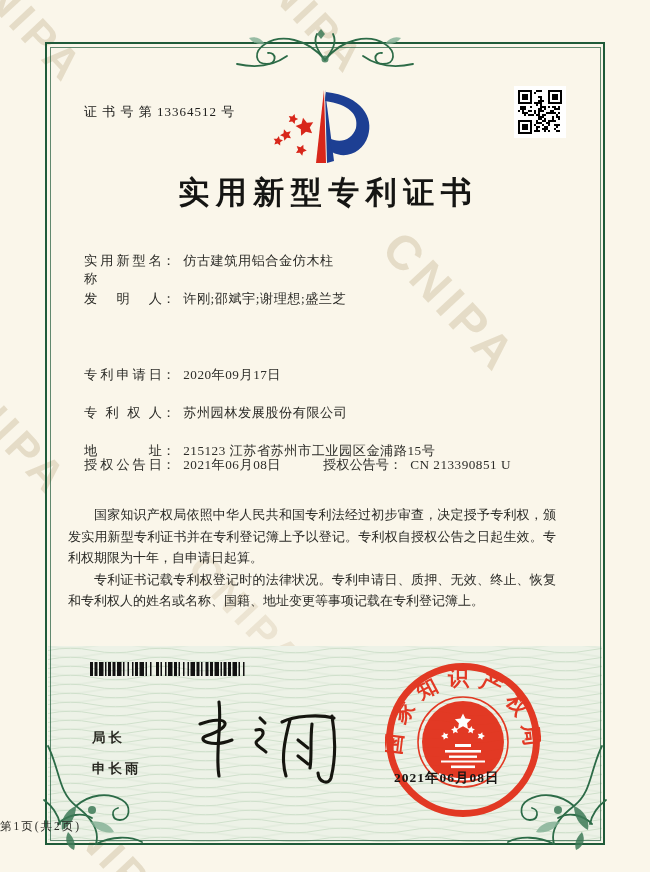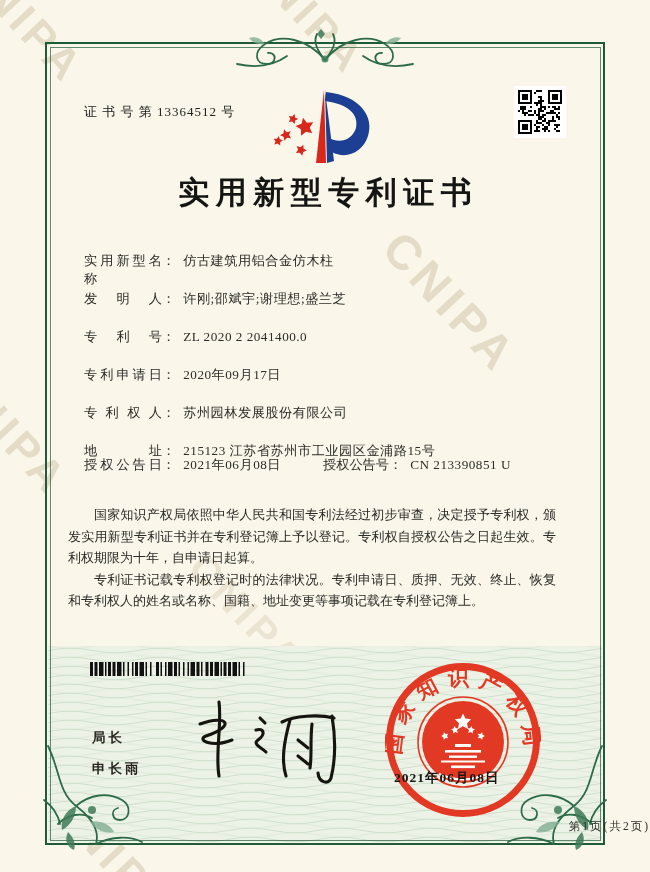--- a/index.html
+++ b/index.html
@@ -61,21 +61,21 @@
   .seal-ring{fill:none;stroke:var(--seal_red);stroke-width:7}
   .seal-txt{fill:var(--seal_red);font-size:21px;font-weight:700;letter-spacing:9px;
             font-family:"Liberation Serif",serif}
   .emb-ring{fill:none;stroke:var(--seal_red);stroke-width:1.6}
   .emb-disc{fill:var(--seal_red)}
   .emb-w{fill:#fff}
   .emb-wl{stroke:#fff;fill:none}
   .sealdate{position:absolute;left:394px;top:769px;width:140px;font-size:13.5px;font-weight:700;
             color:#171715;letter-spacing:1px;white-space:nowrap}
 
-  .footer{position:absolute;left:0;top:819px;width:650px;text-align:right;
+  .footer{position:absolute;left:0;top:819px;width:650px;text-align:left;
           font-size:11.5px;color:#2c2c28;letter-spacing:2px}
 
   .st-red{fill:var(--logo_red)} .st-blue{fill:var(--logo_blue)}
   .orn-s{stroke:#2c6b47;fill:none;stroke-width:1.8;stroke-linecap:round}
   .orn-f{fill:#3d7a57;opacity:.85}
   .orn-fl{fill:#7fae92;opacity:.8}
   .bars rect{fill:#111}
 </style>
 </head>
 <body>
@@ -616,23 +616,20 @@
     <div class="fp" style="left:4px;bottom:4px"></div>
   </div>
 
   <div class="title">实用新型专利证书</div>
 
   <div class="frow" style="top:252px">
     <span class="flabel">实用新型名称</span><span class="fcolon">：</span><span class="fvalue">仿古建筑用铝合金仿木柱</span>
   </div>
   <div class="frow" style="top:290px">
     <span class="flabel">发明人</span><span class="fcolon">：</span><span class="fvalue">许刚;邵斌宇;谢理想;盛兰芝</span>
-  </div>
-  <div class="frow" style="top:328px">
-    <span class="flabel">专利号</span><span class="fcolon">：</span><span class="fvalue">ZL 2020 2 2041400.0</span>
   </div>
   <div class="frow" style="top:366px">
     <span class="flabel">专利申请日</span><span class="fcolon">：</span><span class="fvalue">2020年09月17日</span>
   </div>
   <div class="frow" style="top:404px">
     <span class="flabel">专利权人</span><span class="fcolon">：</span><span class="fvalue">苏州园林发展股份有限公司</span>
   </div>
   <div class="frow" style="top:442px">
     <span class="flabel">地址</span><span class="fcolon">：</span><span class="fvalue">215123 江苏省苏州市工业园区金浦路15号</span>
   </div>

